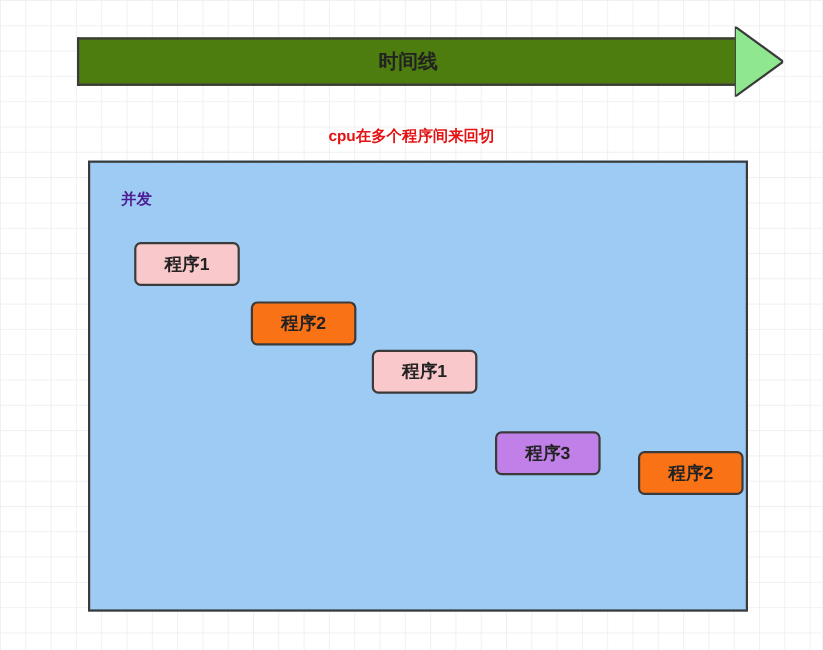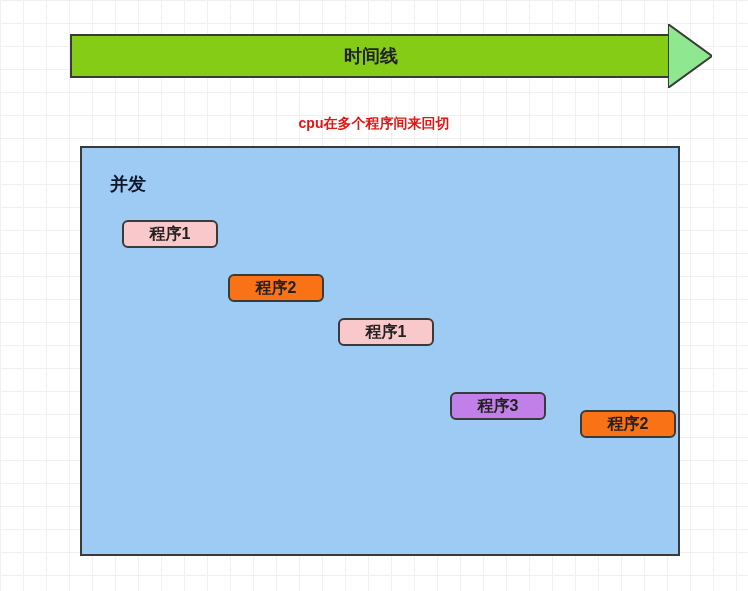--- a/index.html
+++ b/index.html
@@ -20,21 +20,21 @@
     top: 28px;
     width: 640px;
     height: 56px;
   }
   .arrow-body {
     position: absolute;
     left: 0;
     top: 6px;
     width: 600px;
     height: 44px;
-    background: #84cc16;
+    background: #4d7c0f;
     border: 2px solid #3a3a3a;
     border-right: none;
     display: flex;
     align-items: center;
     justify-content: center;
     font-weight: bold;
     font-size: 18px;
     color: #222;
   }
   .arrow-head {
@@ -60,27 +60,27 @@
     top: 146px;
     width: 600px;
     height: 410px;
     background: #9DCBF3;
     border: 2px solid #3a3a3a;
   }
   .panel-title {
     position: absolute;
     left: 28px;
     top: 24px;
-    font-size: 18px;
+    font-size: 14px;
     font-weight: bold;
-    color: #0f172a;
+    color: #4c1d95;
   }
   .prog {
     position: absolute;
-    height: 28px;
+    height: 40px;
     border: 2px solid #3a3a3a;
     border-radius: 6px;
     display: flex;
     align-items: center;
     justify-content: center;
     font-size: 16px;
     font-weight: bold;
     color: #222;
   }
   .c-pink   { background: #F8C8CB; }

